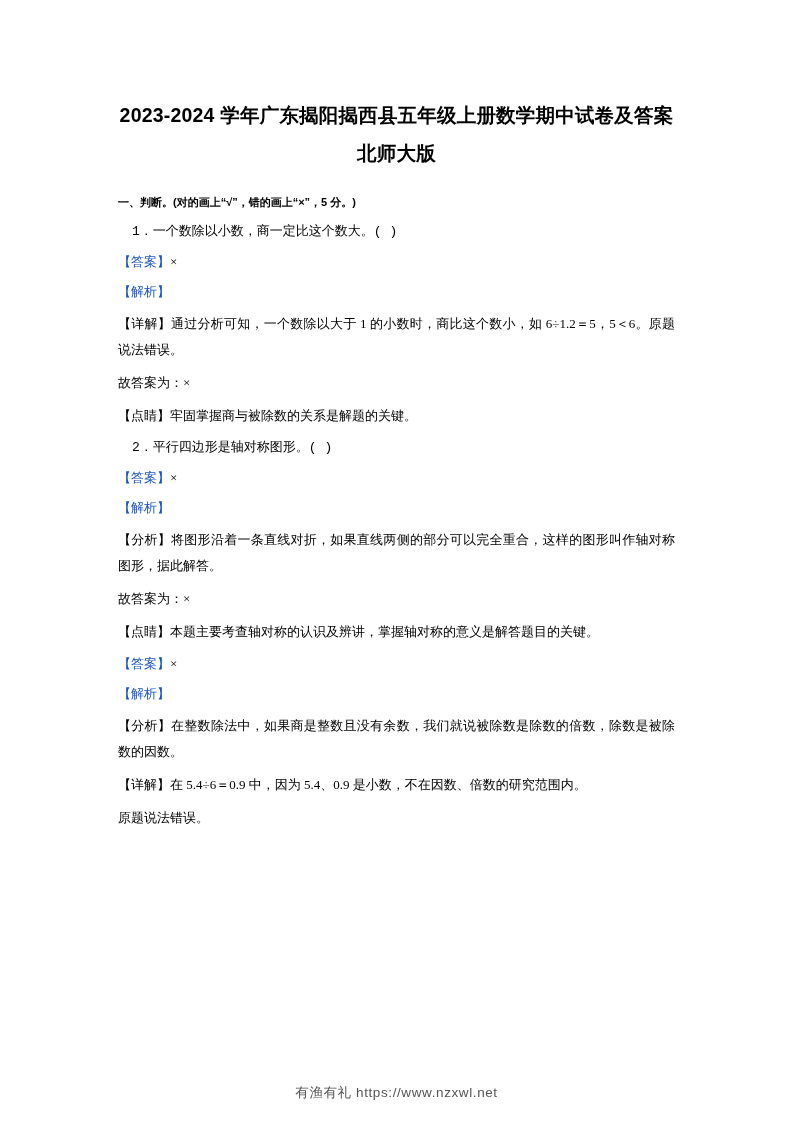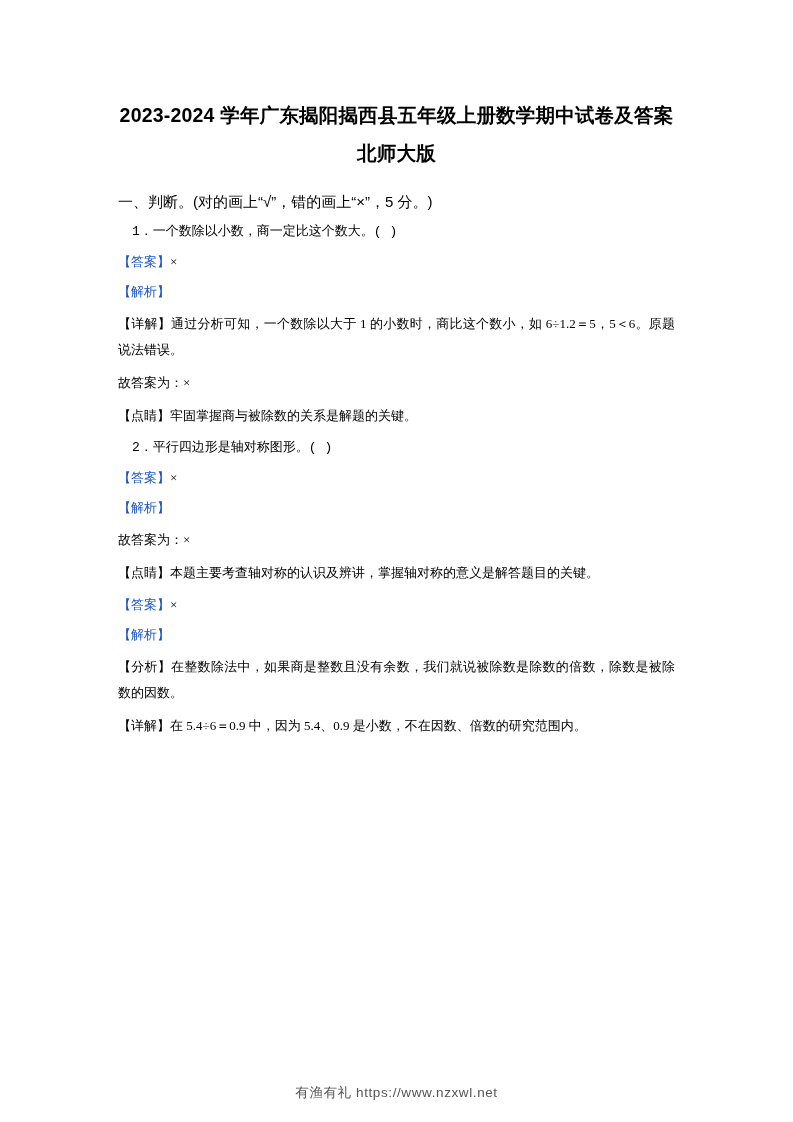--- a/index.html
+++ b/index.html
@@ -27,22 +27,22 @@
     font-weight: bold;
     font-size: 19.5px;
     line-height: 38px;
     text-align: center;
     letter-spacing: 0.2px;
     margin: 0 0 12px 0;
     color: #000;
   }
   .section-heading {
     font-family: "Liberation Sans", "DejaVu Sans", sans-serif;
-    font-weight: normal;
-    font-size: 15px;
+    font-weight: bold;
+    font-size: 11px;
     line-height: 20px;
     margin: 20px 0 10px 0;
     color: #000;
   }
   .q-line {
     font-size: 13px;
     line-height: 20px;
     margin: 9px 0 9px 14px;
     color: #000;
     font-family: Liberation Mono, monospace;
@@ -106,33 +106,39 @@
   <div class="q-line">
     <span>2．</span><span>平行四边形是轴对称图形。(                )</span>
   </div>
   <div class="ans-line">
     <span class="tag">【答案】</span><span>×</span>
   </div>
   <div class="ans-line">
     <span class="tag">【解析】</span>
   </div>
   <div class="para">
+    <span>【分析】</span><span>将图形沿着一条直线对折，如果直线两侧的部分可以完全重合，这样的图形叫作轴对称图形，据此解答。</span>
+  </div>
+  <div class="para">
     <span></span><span>故答案为：×</span>
   </div>
   <div class="para">
     <span>【点睛】</span><span>本题主要考查轴对称的认识及辨讲，掌握轴对称的意义是解答题目的关键。</span>
   </div>
 
   <div class="ans-line">
     <span class="tag">【答案】</span><span>×</span>
   </div>
   <div class="ans-line">
     <span class="tag">【解析】</span>
   </div>
   <div class="para">
     <span>【分析】</span><span>在整数除法中，如果商是整数且没有余数，我们就说被除数是除数的倍数，除数是被除数的因数。</span>
   </div>
   <div class="para">
     <span>【详解】</span><span>在 5.4÷6＝0.9 中，因为 5.4、0.9 是小数，不在因数、倍数的研究范围内。</span>
   </div>
+  <div class="para">
+    <span></span><span>原题说法错误。</span>
+  </div>
 
   <div class="footer">有渔有礼 https://www.nzxwl.net</div>
 </div>
 
 </body></html>

